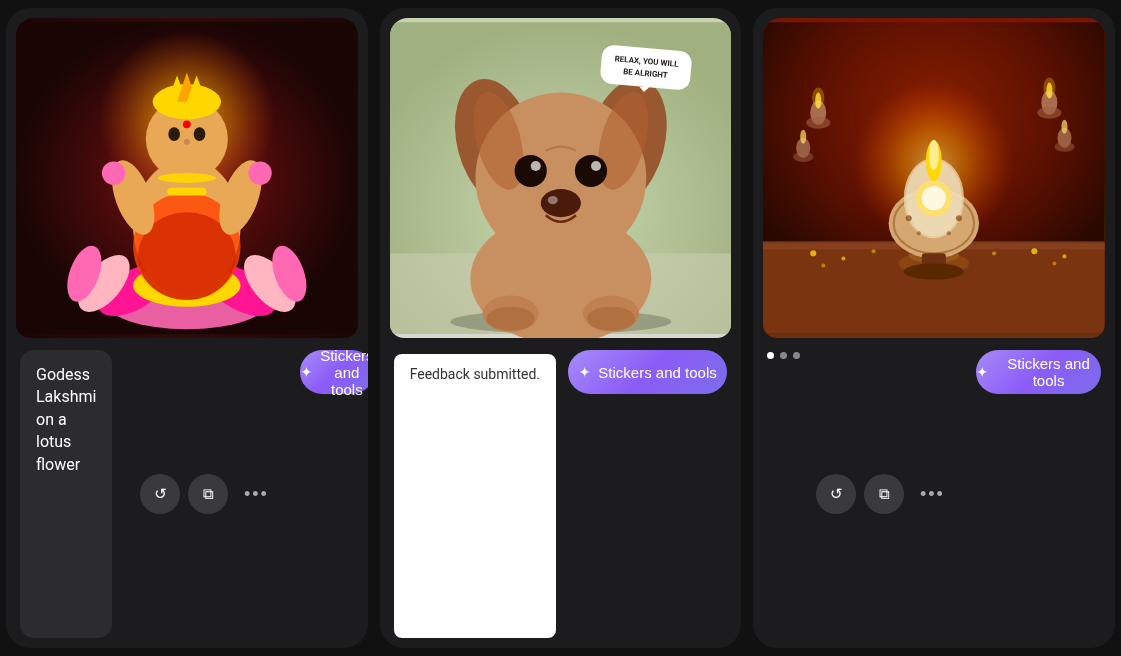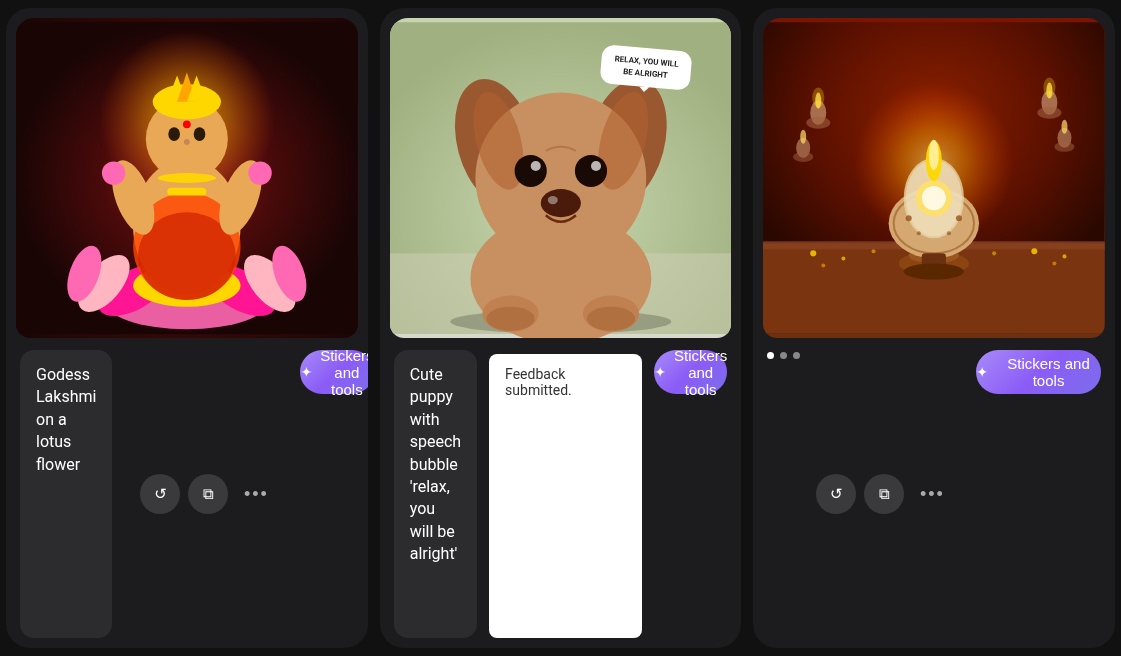--- a/index.html
+++ b/index.html
@@ -345,23 +345,20 @@
             <path d="M155 128 Q170 120 185 128" stroke="#a06030" stroke-width="2" fill="none" opacity="0.5"></path>
           </svg>
 
           <div class="speech-bubble">
             <span style="font-size:8px;font-weight:bold;color:#222;line-height:1.3;">RELAX, YOU WILL BE ALRIGHT</span>
           </div>
         </div>
       </div>
     </div>
     <div class="card-content">
-      <div class="card-description description-area">
-        <span>Cute puppy with speech bubble 'relax, you will be alright'</span>
-      </div>
       <div class="feedback-banner">
         <span>Feedback submitted.</span>
       </div>
       <button class="stickers-btn">
         <span class="wand-icon">✦</span>
         <span>Stickers and tools</span>
       </button>
     </div>
   </div>
 

